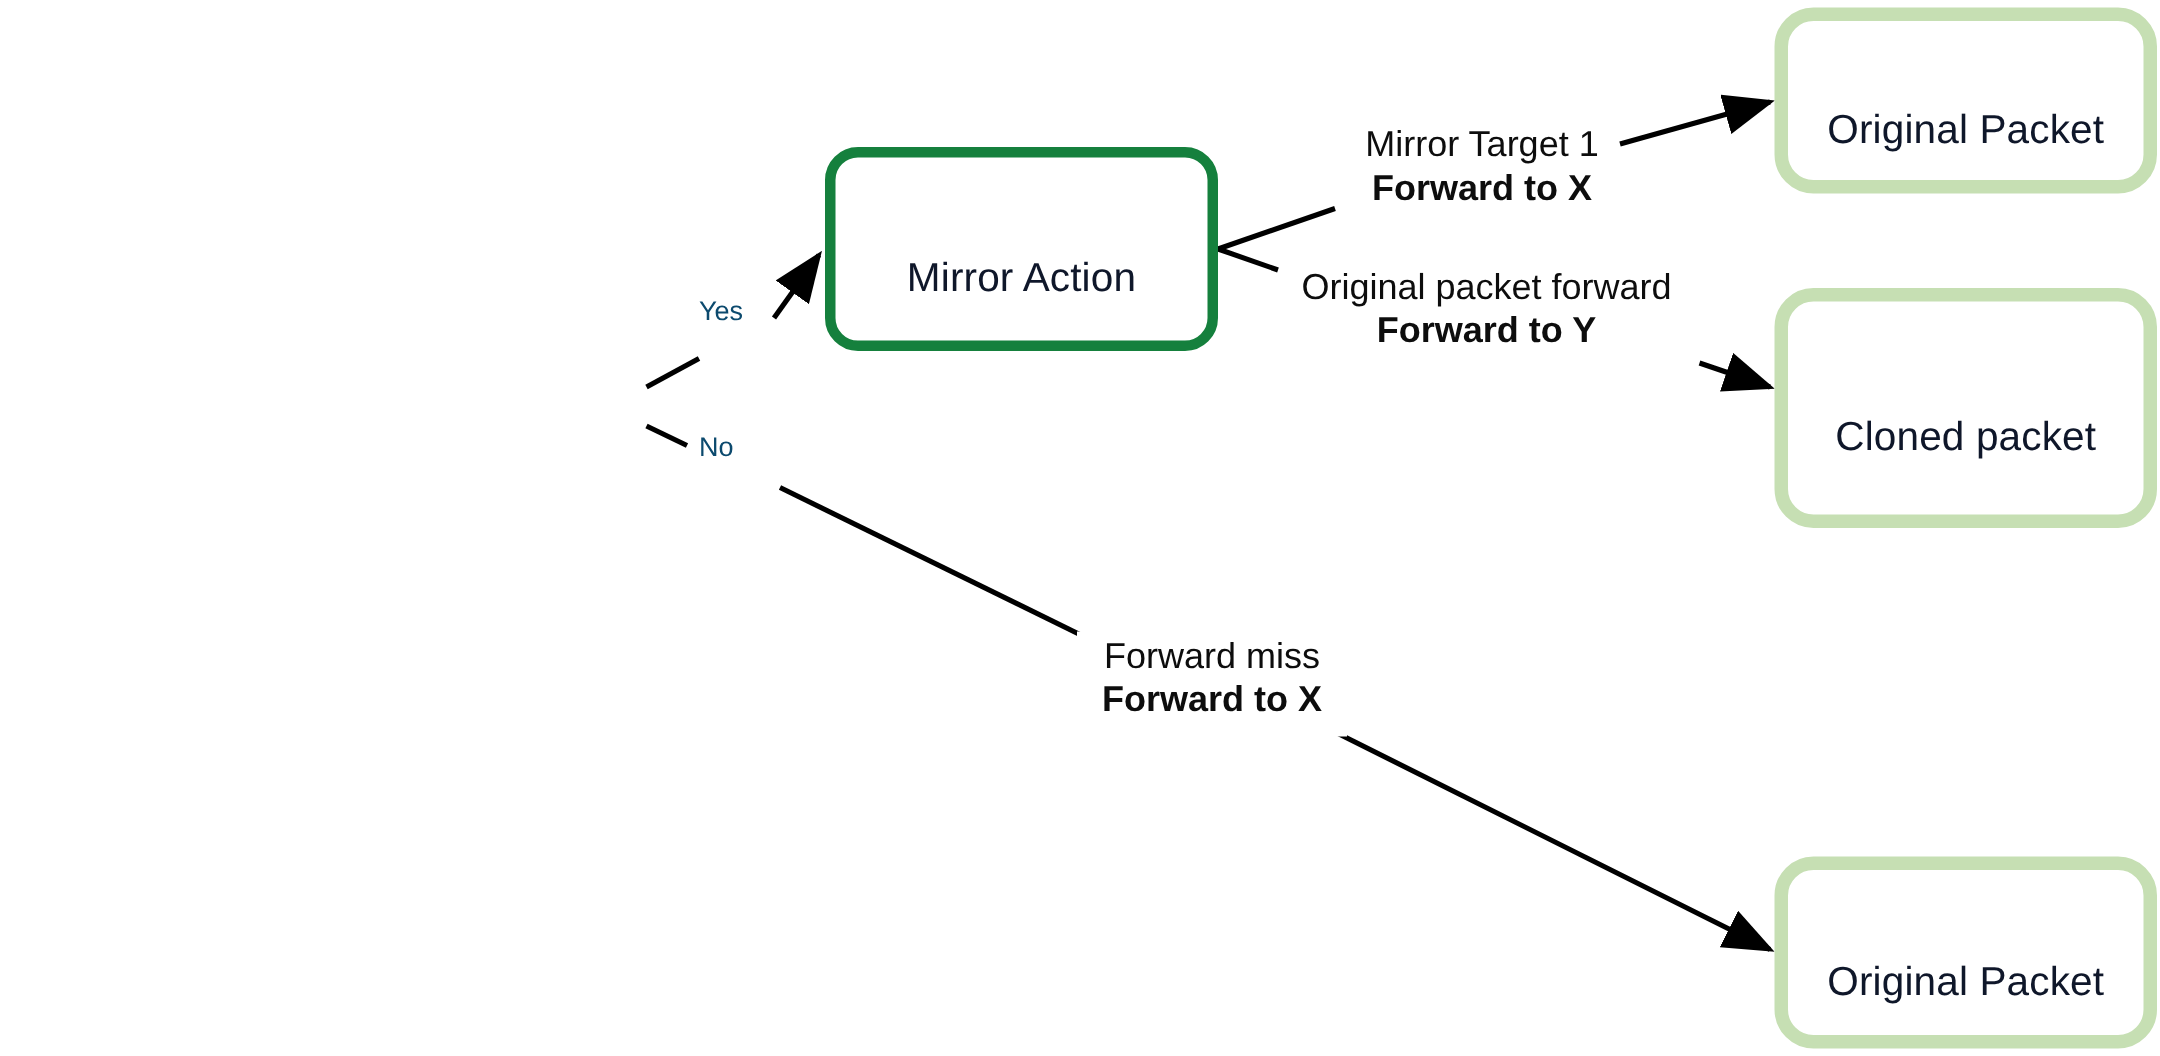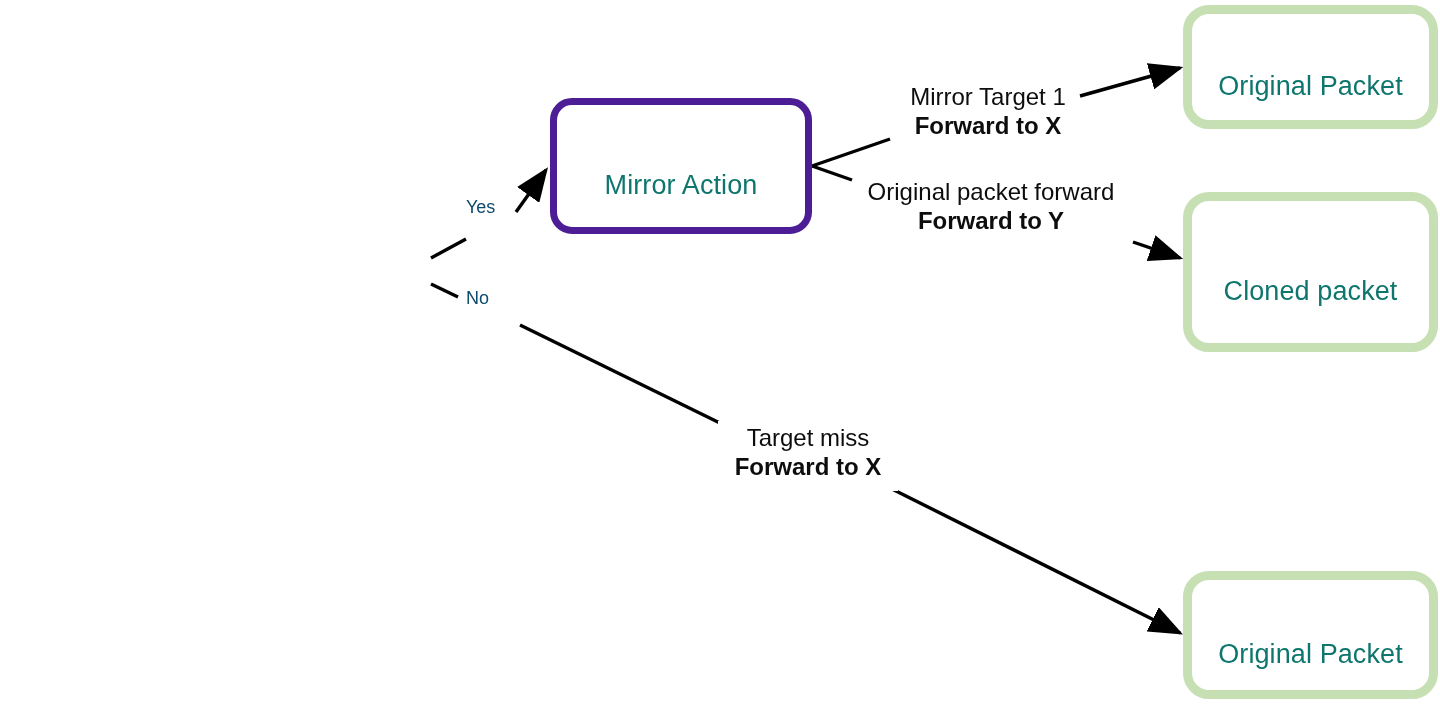--- a/index.html
+++ b/index.html
@@ -33,31 +33,31 @@
     display: flex;
     align-items: center;
     justify-content: center;
     text-align: center;
   }
   .node-decision {
     border: 7px solid #3A5BA0;
     border-radius: 34px;
   }
   .node-action {
-    border: 7px solid #4c1d95;
+    border: 7px solid #15803d;
     border-radius: 22px;
   }
   .node-result {
     border: 9px solid #C6DFB3;
     border-radius: 26px;
   }
   .node-label {
     font-size: 27px;
     line-height: 1.15;
-    color: #0f766e;
+    color: #0f172a;
     letter-spacing: 0.1px;
     white-space: nowrap;
     margin-top: 40px;
   }
   .edge-label {
     position: absolute;
     font-size: 24px;
     line-height: 1.2;
     color: #0d0d0d;
     white-space: nowrap;
@@ -145,17 +145,17 @@
     <span class="l2">Forward to X</span>
   </div>
 
   <div class="edge-label center" style="left:845px; top:178px; width:292px;">
     <span class="l1">Original packet forward</span>
     <span class="l2">Forward to Y</span>
   </div>
 
   <div class="lbl-mask" style="left:718px; top:421px; width:180px; height:70px;"></div>
   <div class="edge-label center" style="left:720px; top:424px; width:176px;">
-    <span class="l1">Target miss</span>
+    <span class="l1">Forward miss</span>
     <span class="l2">Forward to X</span>
   </div>
 
 </div>
 
 </body></html>

